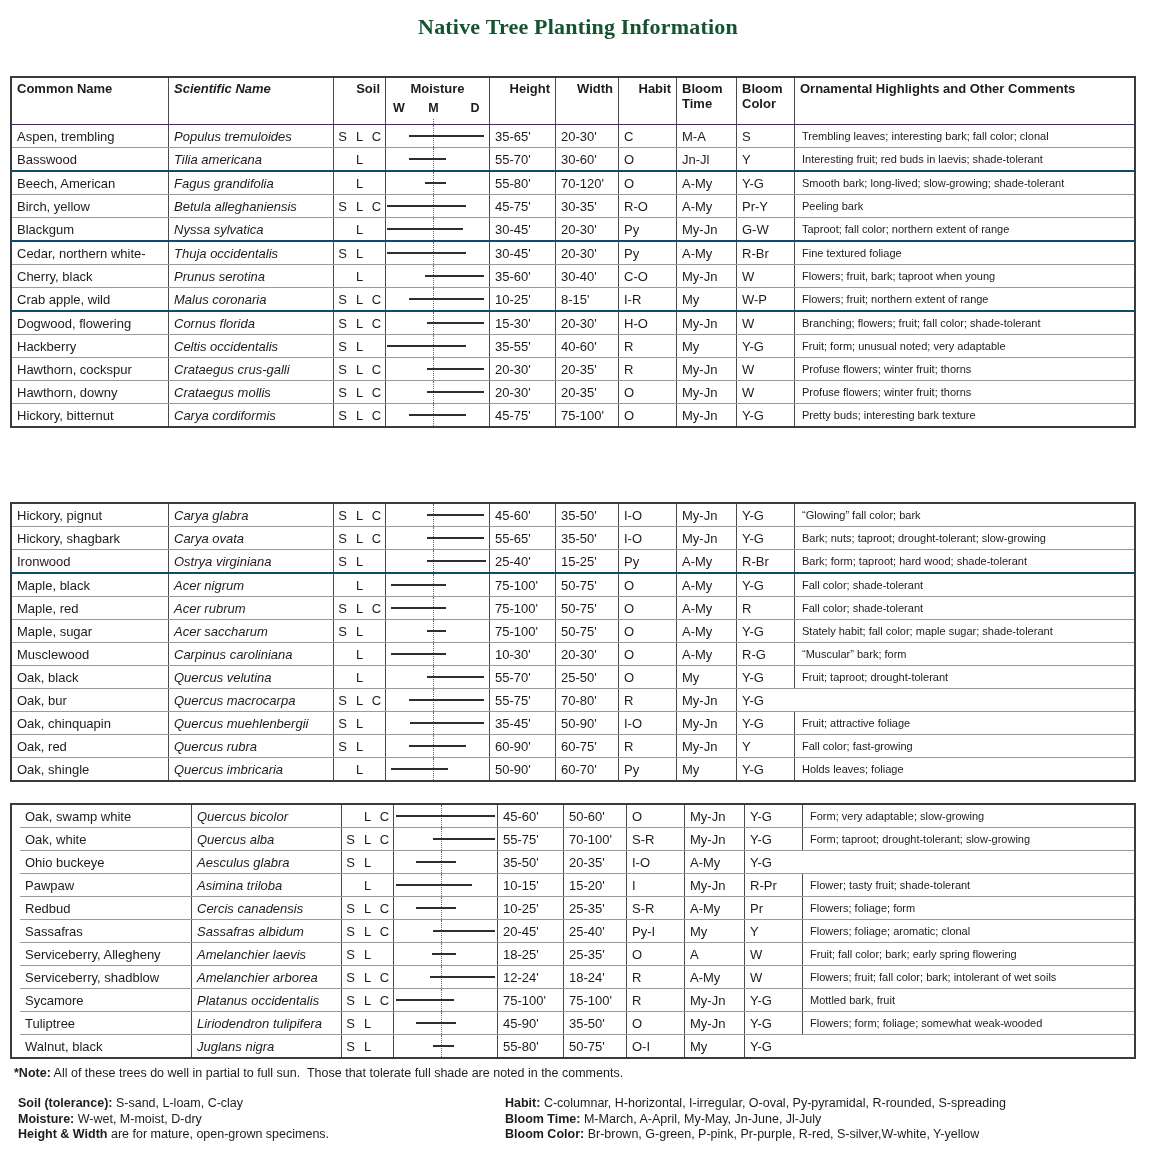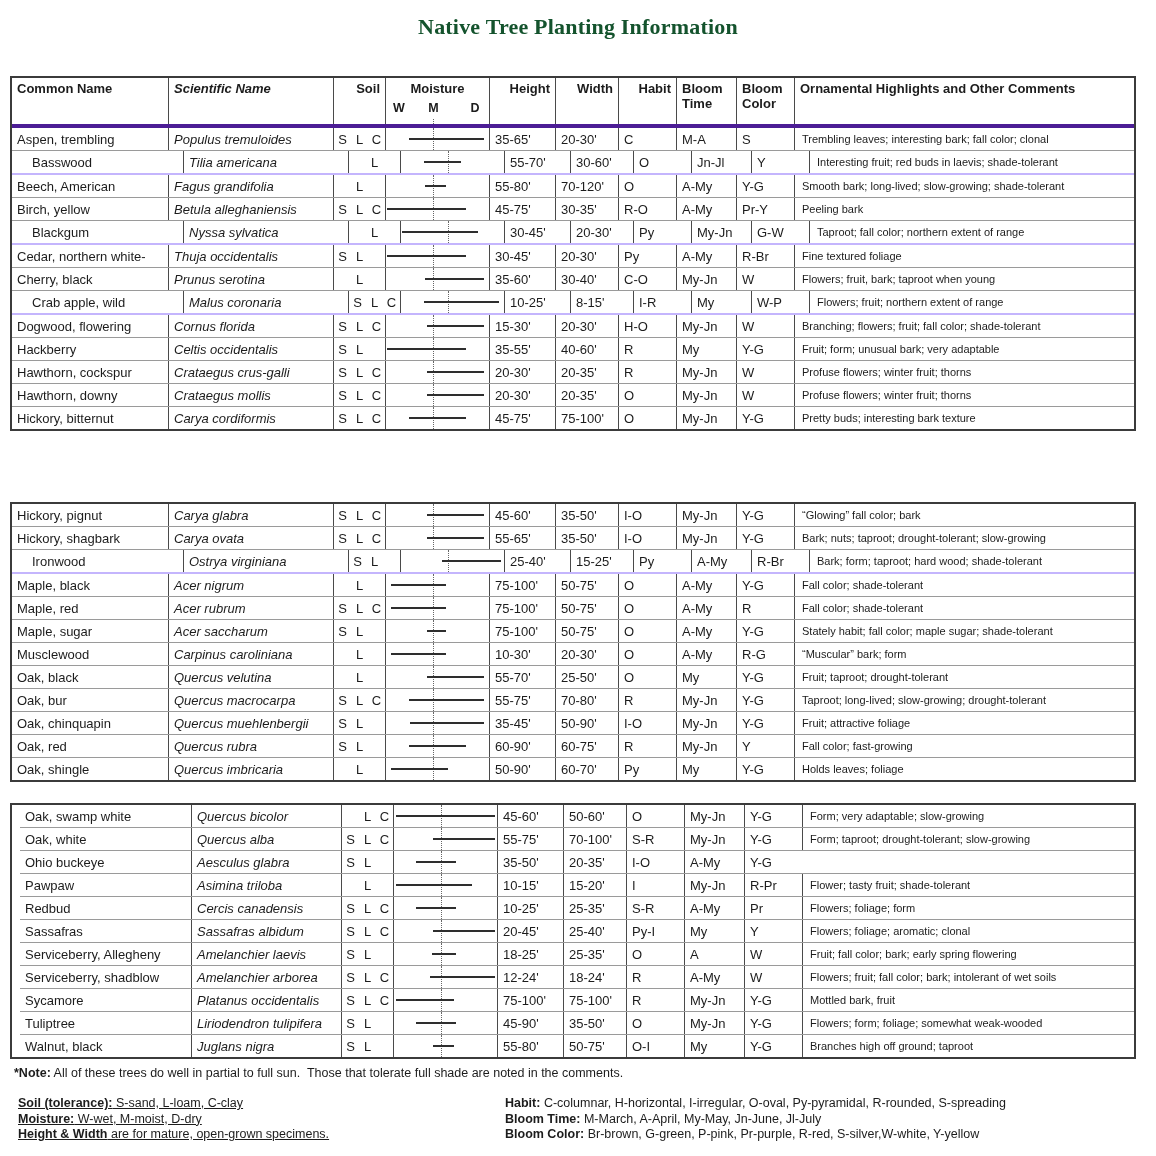--- a/index.html
+++ b/index.html
@@ -16,60 +16,60 @@
     position:absolute; left:10px; width:1126px; box-sizing:border-box;
     border:2px solid #3b3b3b; background:#fff;
     --cols:157px 165px 52px 104px 66px 63px 58px 60px 58px 1fr;
   }
   #section-1 { top:76px; }
   #section-2 { top:477px;margin-top:25px; }
   #section-3 { top:803px;padding-left:8px; --cols:172px 150px 52px 104px 66px 63px 58px 60px 58px 1fr; }
 
   .thead {
     display:grid; grid-template-columns:var(--cols); height:46px;
-    border-bottom:4px solid #4c1d95; font-weight:bold; font-size:13px;
+    border-bottom:1px solid #4c1d95; font-weight:bold; font-size:13px;
   }
   .h-cell {
     position:relative; border-right:1px solid #4a4a4a; box-sizing:border-box;
     padding:3px 5px; overflow:hidden; white-space:nowrap;
   }
   .h-cell:last-child { border-right:none; }
   .h-center { text-align:right; }
   .h-italic { font-style:italic; }
   .h-moist { text-align:center; padding:3px 0; }
   .h-wmd span { position:absolute; top:23px; font-size:12.5px; }
   .h-w { left:7px; }
   .h-m { left:46%; transform:translateX(-50%); }
   .h-d { left:82%; }
   .h-dots { position:absolute; left:46%; top:41px; bottom:0; width:0; border-left:1px dotted #666; }
 
   .row {
     display:grid; grid-template-columns:var(--cols); height:22px;
     border-bottom:1px solid #9a9a9a;
   }
-  .row.group-end { border-bottom:2px solid #c4b5fd;padding-left:15px; }
+  .row.group-end { border-bottom:2px solid #0c4a6e; }
   .tbody .row:last-child { border-bottom:none; }
   .cell {
     position:relative; border-right:1px solid #4a4a4a; box-sizing:border-box;
     display:flex; align-items:center; padding:0 5px; font-size:13px;
     overflow:hidden; white-space:nowrap;
   }
   .cell:last-child { border-right:none; }
   .c-sci { font-style:italic; }
   .c-soil { padding:0; display:grid; grid-template-columns:1fr 1fr 1fr; align-items:center; }
   .soil-slot { text-align:center; font-size:13px; }
   .c-moist { padding:0; }
   .m-dots { position:absolute; left:46%; top:0; bottom:0; width:0; border-left:1px dotted #666; }
   .m-bar { position:absolute; top:50%; margin-top:-1px; height:2px; background:#2e2e2e; }
   .c-comments { font-size:11px; padding-left:7px; }
 
   .note { position:absolute; left:14px; top:1066px; font-size:12.5px; }
   .note span, .legend-line span { white-space:pre-wrap; }
   .legend { position:absolute; top:1096px; font-size:12.5px; line-height:15.5px; }
-  #legend-left { left:18px;text-decoration:underline; }
+  #legend-left { left:18px; }
   #legend-right { left:505px; }
 </style>
 </head>
 <body>
 
 <div class="page-title">Native Tree Planting Information</div>
 
 <div class="tsection" id="section-1">
   <div class="thead">
     <div class="h-cell">Common Name</div>
@@ -277,21 +277,21 @@
         </div>
         <div class="cell c-moist">
           <div class="m-dots"></div>
           <div class="m-bar" style="left: 1%; width: 77%;"></div>
         </div>
         <div class="cell c-height">35-55'</div>
         <div class="cell c-width">40-60'</div>
         <div class="cell c-habit">R</div>
         <div class="cell c-btime">My</div>
         <div class="cell c-bcolor">Y-G</div>
-        <div class="cell c-comments">Fruit; form; unusual bark; very adaptable</div>
+        <div class="cell c-comments">Fruit; form; unusual noted; very adaptable</div>
       </div>
       <div class="row">
         <div class="cell c-common">Hawthorn, cockspur</div>
         <div class="cell c-sci">Crataegus crus-galli</div>
         <div class="cell c-soil">
           <span class="soil-slot">S</span>
           <span class="soil-slot">L</span>
           <span class="soil-slot">C</span>
         </div>
         <div class="cell c-moist">
@@ -510,21 +510,20 @@
         </div>
         <div class="cell c-moist">
           <div class="m-dots"></div>
           <div class="m-bar" style="left: 22%; width: 73%;"></div>
         </div>
         <div class="cell c-height">55-75'</div>
         <div class="cell c-width">70-80'</div>
         <div class="cell c-habit">R</div>
         <div class="cell c-btime">My-Jn</div>
         <div class="cell c-bcolor">Y-G</div>
-        <div class="cell c-comments">Taproot; long-lived; slow-growing; drought-tolerant</div>
       </div>
       <div class="row">
         <div class="cell c-common">Oak, chinquapin</div>
         <div class="cell c-sci">Quercus muehlenbergii</div>
         <div class="cell c-soil">
           <span class="soil-slot">S</span>
           <span class="soil-slot">L</span>
           <span class="soil-slot"></span>
         </div>
         <div class="cell c-moist">
@@ -780,21 +779,20 @@
         </div>
         <div class="cell c-moist">
           <div class="m-dots"></div>
           <div class="m-bar" style="left: 38%; width: 20%;"></div>
         </div>
         <div class="cell c-height">55-80'</div>
         <div class="cell c-width">50-75'</div>
         <div class="cell c-habit">O-I</div>
         <div class="cell c-btime">My</div>
         <div class="cell c-bcolor">Y-G</div>
-        <div class="cell c-comments">Branches high off ground; taproot</div>
       </div>
     </div>
 </div>
 
 <div class="note">
   <b>*Note:</b><span> All of these trees do well in partial to full sun.  Those that tolerate full shade are noted in the comments.</span>
 </div>
 
 <div class="legend" id="legend-left">
   <div class="legend-line"><b>Soil (tolerance):</b><span> S-sand, L-loam, C-clay</span></div>

